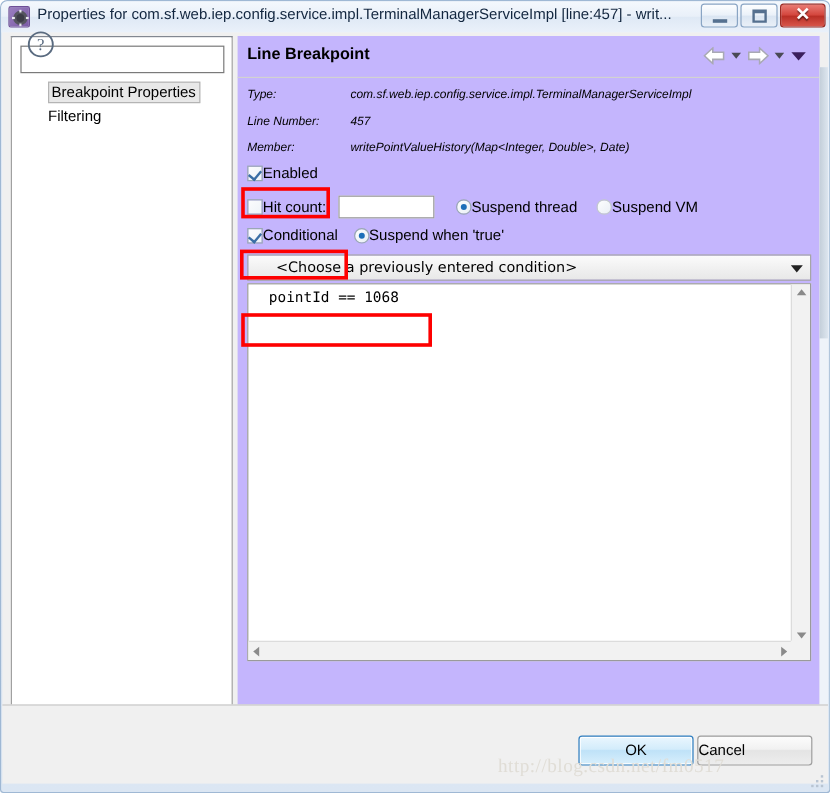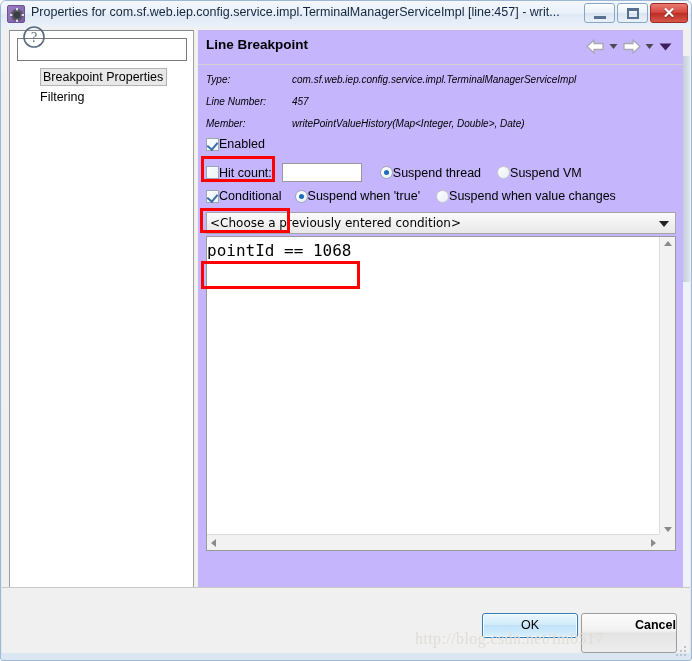--- a/index.html
+++ b/index.html
@@ -260,44 +260,44 @@
 
   
   #cond-combo {
     position: absolute; left: 8px; top: 182px;
     width: 470px; height: 22px;
     background: linear-gradient(to bottom,#fbfbfb 0%,#f1f1f1 50%,#e8e8e8 100%);
     border: 1px solid #a6a6a6;
     cursor: default;
   }
   #cond-combo .txt {
-    position: absolute; left: 3px; top: 3px;
+    position: absolute; left: 23px; top: 3px;
     font-size: 12px;
     color: #000;
     font-family: "DejaVu Sans", sans-serif;
   }
   #cond-combo .arrow {
     position: absolute; right: 6px; top: 8px;
     width: 0; height: 0;
     border-left: 5px solid transparent;
     border-right: 5px solid transparent;
     border-top: 6px solid #222;
   }
 
   
   #code-area {
     position: absolute; left: 8px; top: 206px;
     width: 470px; height: 315px;
     background: #ffffff;
     border: 1px solid #9a9a9a;
   }
   #code-text {
-    position: absolute; left: 0; top: 4px;
+    position: absolute; left: 17px; top: 4px;
     font-family: "DejaVu Sans Mono", monospace;
-    font-size: 16px;
+    font-size: 12px;
     color: #000;
     white-space: pre;
   }
   
   #code-vsb {
     position: absolute; right: 0; top: 0;
     width: 16px; height: 299px;
     background: #f2f2f2;
     border-left: 1px solid #dcdcdc;
   }
@@ -371,30 +371,29 @@
     background: linear-gradient(to bottom,#eaf6fe 0%,#d3ecfb 45%,#bfe2f8 50%,#d8effc 100%);
     box-shadow: inset 0 0 0 1px #ffffff;
     font-size: 12.5px;
     color: #000;
     text-align: center;
     line-height: 23px;
     cursor: default;
   }
   #cancel-btn {
     position: absolute; left: 580px; top: 612px;
-    width: 96px; height: 40px;
+    width: 96px; height: 25px;
     border: 1px solid #9d9d9d;
     border-radius: 3px;
     background: linear-gradient(to bottom,#fcfcfc 0%,#f1f1f1 45%,#e4e4e4 50%,#ededed 100%);
     font-size: 12.5px;
     color: #000;
-    text-align: right;
+    text-align: left;
     line-height: 23px;
     cursor: default;
-    font-weight: bold;
   }
   #resize-grip {
     position: absolute; right: 4px; bottom: 3px;
     width: 12px; height: 12px;
   }
 
   
   #watermark {
     position: absolute;
     left: 414px; top: 629px;
@@ -523,24 +522,20 @@
         </span>
       </div>
 
       <div id="row-cond">
         <span class="cb checked"></span>
         <span class="ctl-label">Conditional</span>
         <span id="susp-true">
           <span class="rb checked"></span>
           <span class="ctl-label">Suspend when 'true'</span>
         </span>
-        <span id="susp-change">
-          <span class="rb dim"></span>
-          <span class="ctl-label">Suspend when value changes</span>
-        </span>
       </div>
 
       <div id="cond-combo">
         <span class="txt">&lt;Choose a previously entered condition&gt;</span>
         <span class="arrow"></span>
       </div>
 
       <div id="code-area">
         <div id="code-text">pointId == 1068</div>
         <div id="code-vsb">

